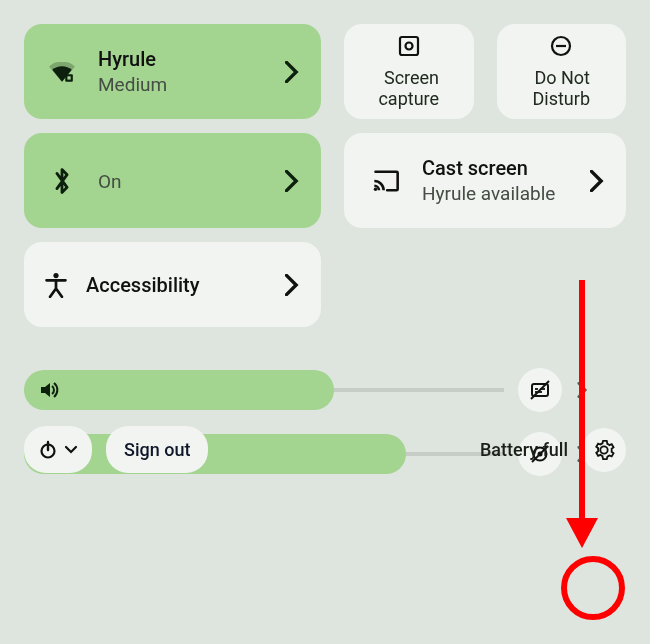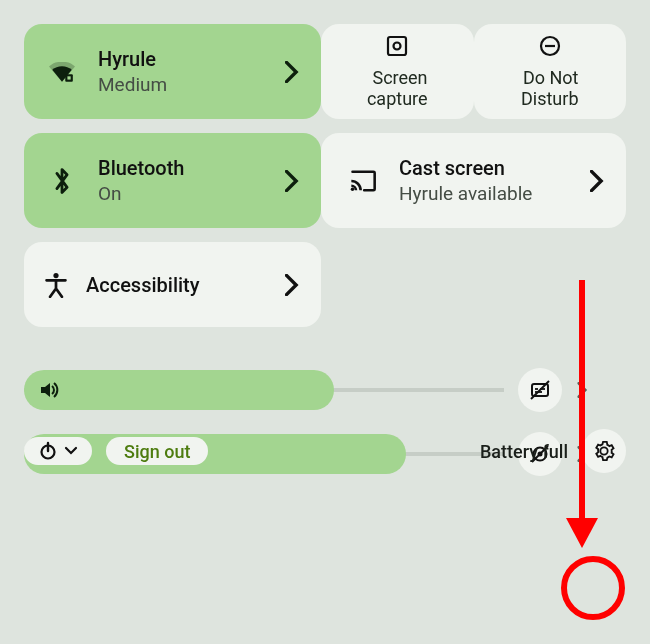--- a/index.html
+++ b/index.html
@@ -6,21 +6,21 @@
   body {
     width: 650px;
     height: 644px;
     background: #dee4de;
     font-family: -apple-system, BlinkMacSystemFont, "Segoe UI", Roboto, Arial, sans-serif;
     overflow: hidden;
     position: relative;
   }
   .panel { position: relative; padding: 24px; }
 
-  .row { display: flex; gap: 0; margin-bottom: 14px; }
+  .row { display: flex; gap: 23px; margin-bottom: 14px; }
 
   .tile {
     border-radius: 18px;
     display: flex;
     align-items: center;
     cursor: pointer;
   }
   .tile.green { background: #a3d590; }
   .tile.pale  { background: #f1f4f0; }
 
@@ -75,23 +75,23 @@
     display:flex; align-items:center; justify-content:center;
   }
   .chev-sm { color:#595f59; }
 
   
   .bottom {
     position:absolute; left:24px; right:24px; bottom:30px;
     display:flex; align-items:center; gap:14px;
   }
   .pill {
-    background:#f1f4f0; border-radius:22px; height:28px;
+    background:#f1f4f0; border-radius:22px; height:47px;
     display:flex; align-items:center; justify-content:center; padding:0 18px;
-    font-size:18px; color:#4d7c0f; font-weight:500; gap:6px;
+    font-size:18px; color:#0f172a; font-weight:500; gap:6px;
   }
   .spacer-flex { flex:1; }
   .batt { font-size:18px; color:#1a1f1a; font-weight:500; }
 
   
   .anno-circle {
     position:absolute;
     width:64px; height:64px;
     border:6px solid #ff0000;
     border-radius:50%;
@@ -156,21 +156,20 @@
   </div>
 
   <div class="row">
     <div class="tile green wide-tile">
       <span class="icn">
         <svg width="20" height="28" viewBox="0 0 14 22">
             <path d="M3 5 L11 16 L7 20 L7 2 L11 6 L3 17" stroke="#0d1f0d" stroke-width="2.2" fill="none" stroke-linejoin="round" stroke-linecap="round"></path>
           </svg>
       </span>
       <div class="txt">
-        <div class="ttl">Bluetooth</div>
         <div class="sub">On</div>
       </div>
       <span class="chev">
         <svg width="14" height="22" viewBox="0 0 10 16">
             <path d="M1 1 L8 8 L1 15" stroke="#0d1f0d" stroke-width="2.5" fill="none" stroke-linecap="round"></path>
           </svg>
       </span>
     </div>
 
     <div class="tile pale wide-tile" style="flex:1;padding-left:24px;">

